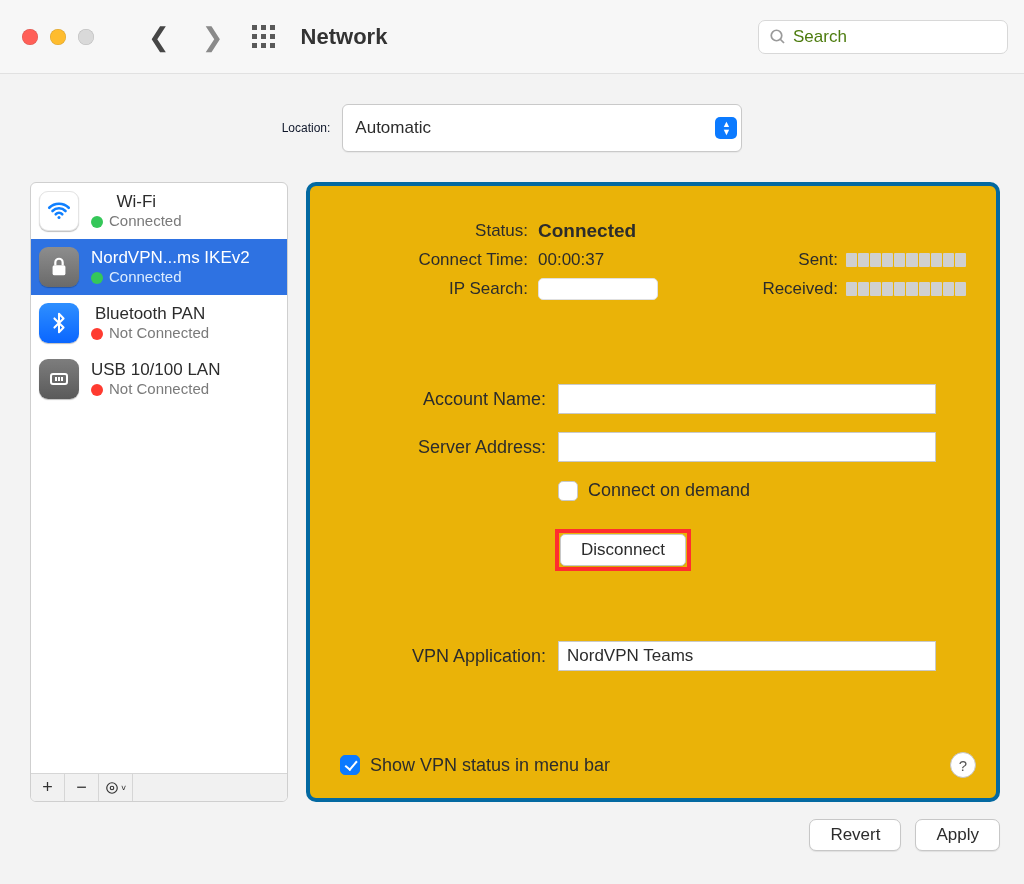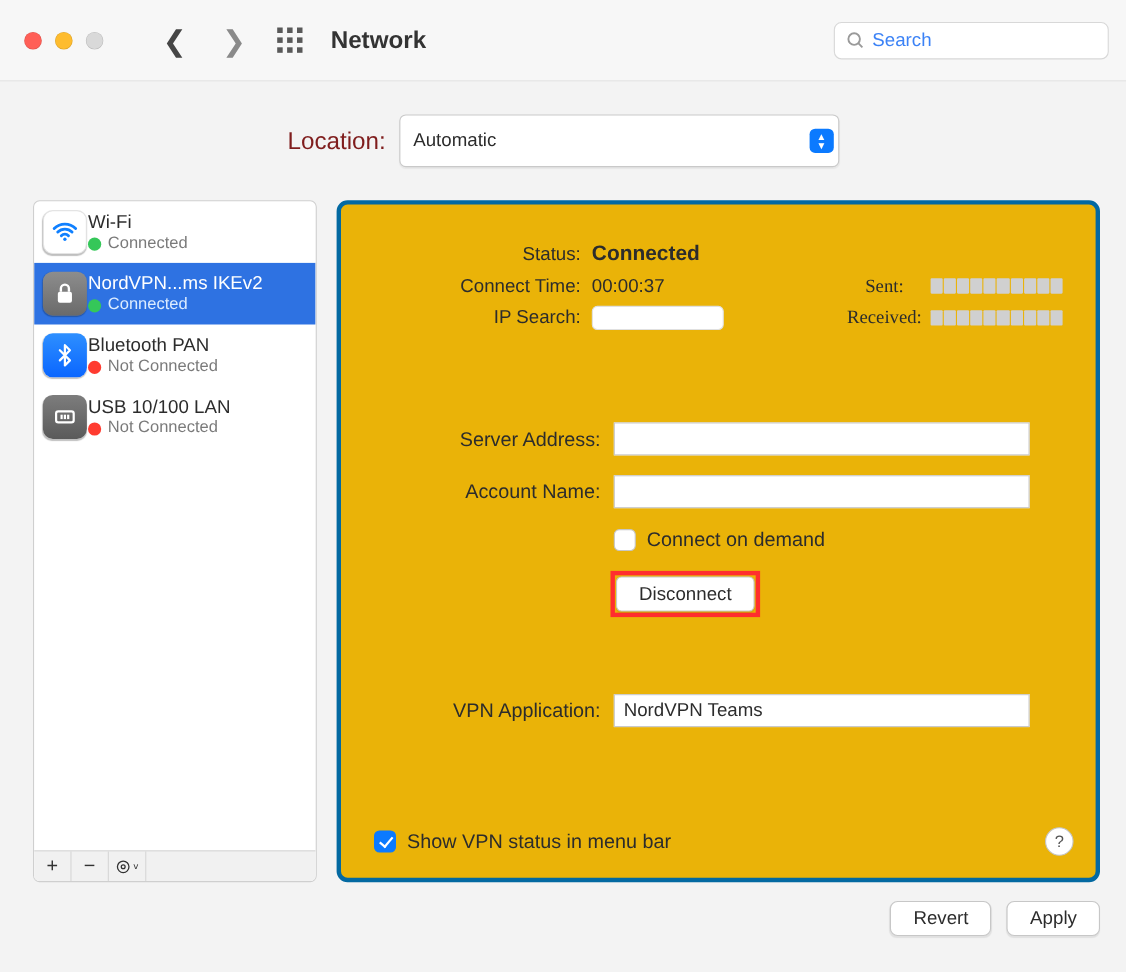--- a/index.html
+++ b/index.html
@@ -55,33 +55,33 @@
   .search-field {
     margin-left: auto;
     width: 250px;
     height: 34px;
     background: #fff;
     border: 1px solid #d8d8d8;
     border-radius: 7px;
     display: flex;
     align-items: center;
     padding: 0 10px;
-    color: #3b82f6;
+    color: #4d7c0f;
   }
   .search-field svg { flex-shrink: 0; margin-right: 6px; }
 
   
   .location-row {
     display: flex;
     align-items: center;
     justify-content: center;
     padding: 30px 0 0 0;
     gap: 12px;
   }
-  .location-label { font-size: 22px; color: #7f1d1d; }
+  .location-label { font-size: 12px; color: #0f172a; }
   .location-select {
     width: 400px;
     height: 48px;
     background: #fff;
     border: 1px solid #c9c9c9;
     border-radius: 6px;
     display: flex;
     align-items: center;
     padding: 0 4px 0 12px;
     justify-content: space-between;
@@ -109,23 +109,24 @@
     border-radius: 6px;
     display: flex;
     flex-direction: column;
     height: 620px;
     overflow: hidden;
   }
   .sidebar-list { flex: 1; overflow: auto; }
   .sidebar-item {
     display: flex;
     align-items: center;
-    gap: 1px;
+    gap: 12px;
     padding: 8px 10px 8px 8px;
     cursor: default;
+    text-align: center;
   }
   .sidebar-item.selected {
     background: #2e72e2;
     color: #fff;
   }
   .sidebar-icon {
     width: 40px; height: 40px;
     border-radius: 9px;
     display: flex; align-items: center; justify-content: center;
     flex-shrink: 0;
@@ -174,21 +175,21 @@
 
   .status-grid {
     display: grid;
     grid-template-columns: 198px auto 1fr auto auto;
     row-gap: 8px;
     align-items: center;
     font-size: 17px;
   }
   .sg-label { text-align: right; padding-right: 10px; }
   .sg-value-bold { font-weight: 600; font-size: 19px; }
-  .sg-right-label { text-align: center; padding-right: 8px; font-family: Liberation Serif, serif; }
+  .sg-right-label { text-align: right; padding-right: 8px; }
 
   .pill-blank {
     min-width: 120px; height: 22px;
     background: #fff; border-radius: 5px;
     border: 1px solid #e0e0e0;
   }
   .meter {
     width: 120px; height: 14px;
     display: flex; gap: 1px;
   }
@@ -218,21 +219,21 @@
     padding: 0 8px;
     display: flex; align-items: center;
     font-size: 17px;
     max-width: 378px;
   }
 
   .checkbox-row {
     display: flex; align-items: center;
     margin-left: 218px;
     gap: 10px;
-    margin-bottom: 18px;
+    margin-bottom: 28px;
     font-size: 18px;
   }
   .checkbox {
     width: 20px; height: 20px;
     border-radius: 5px;
     border: 1px solid #c7c7c7;
     background: #fff;
     display: flex; align-items: center; justify-content: center;
   }
   .checkbox.checked {
@@ -462,27 +463,27 @@
           <span></span>
           <span></span>
           <span></span>
           <span></span>
           <span></span>
         </div>
     </div>
 
     <div class="form-section">
       <div class="form-row">
-        <span class="form-label">Server Address:</span>
+        <span class="form-label">Account Name:</span>
         <div class="form-field">
             <span></span>
           </div>
       </div>
       <div class="form-row">
-        <span class="form-label">Account Name:</span>
+        <span class="form-label">Server Address:</span>
         <div class="form-field">
             <span></span>
           </div>
       </div>
 
       <div class="checkbox-row">
         <div class="checkbox"></div>
         <span>Connect on demand</span>
       </div>
 

